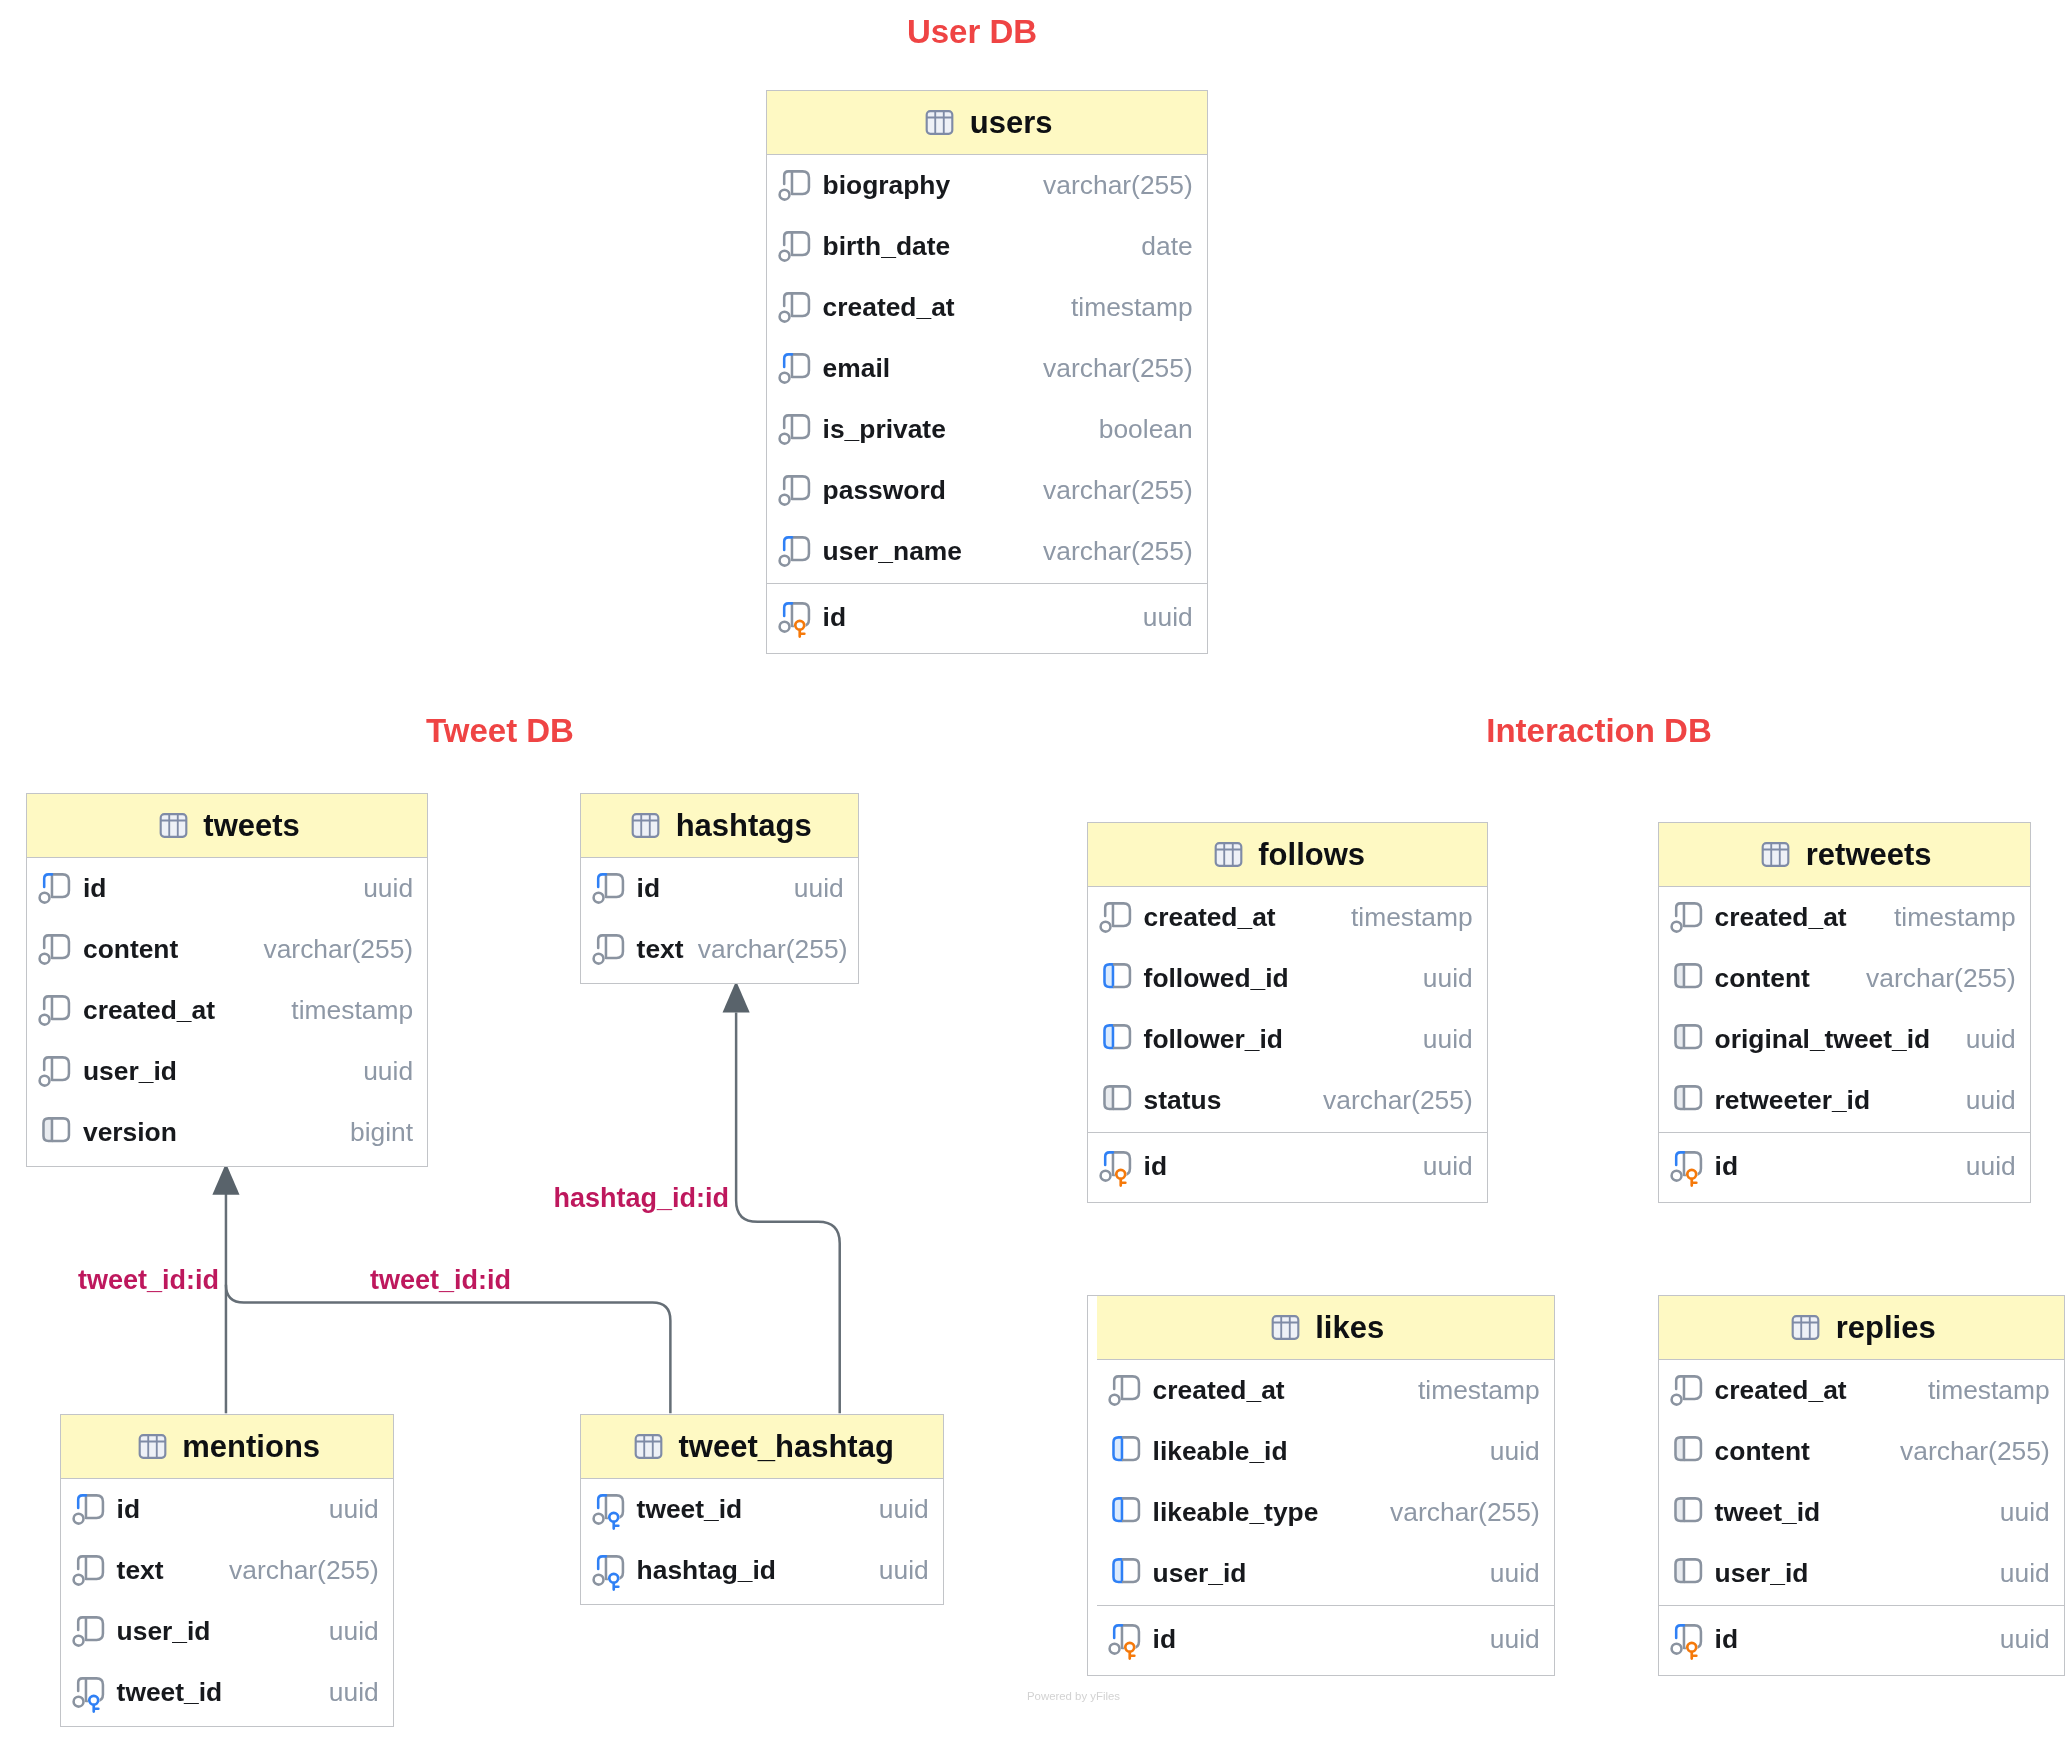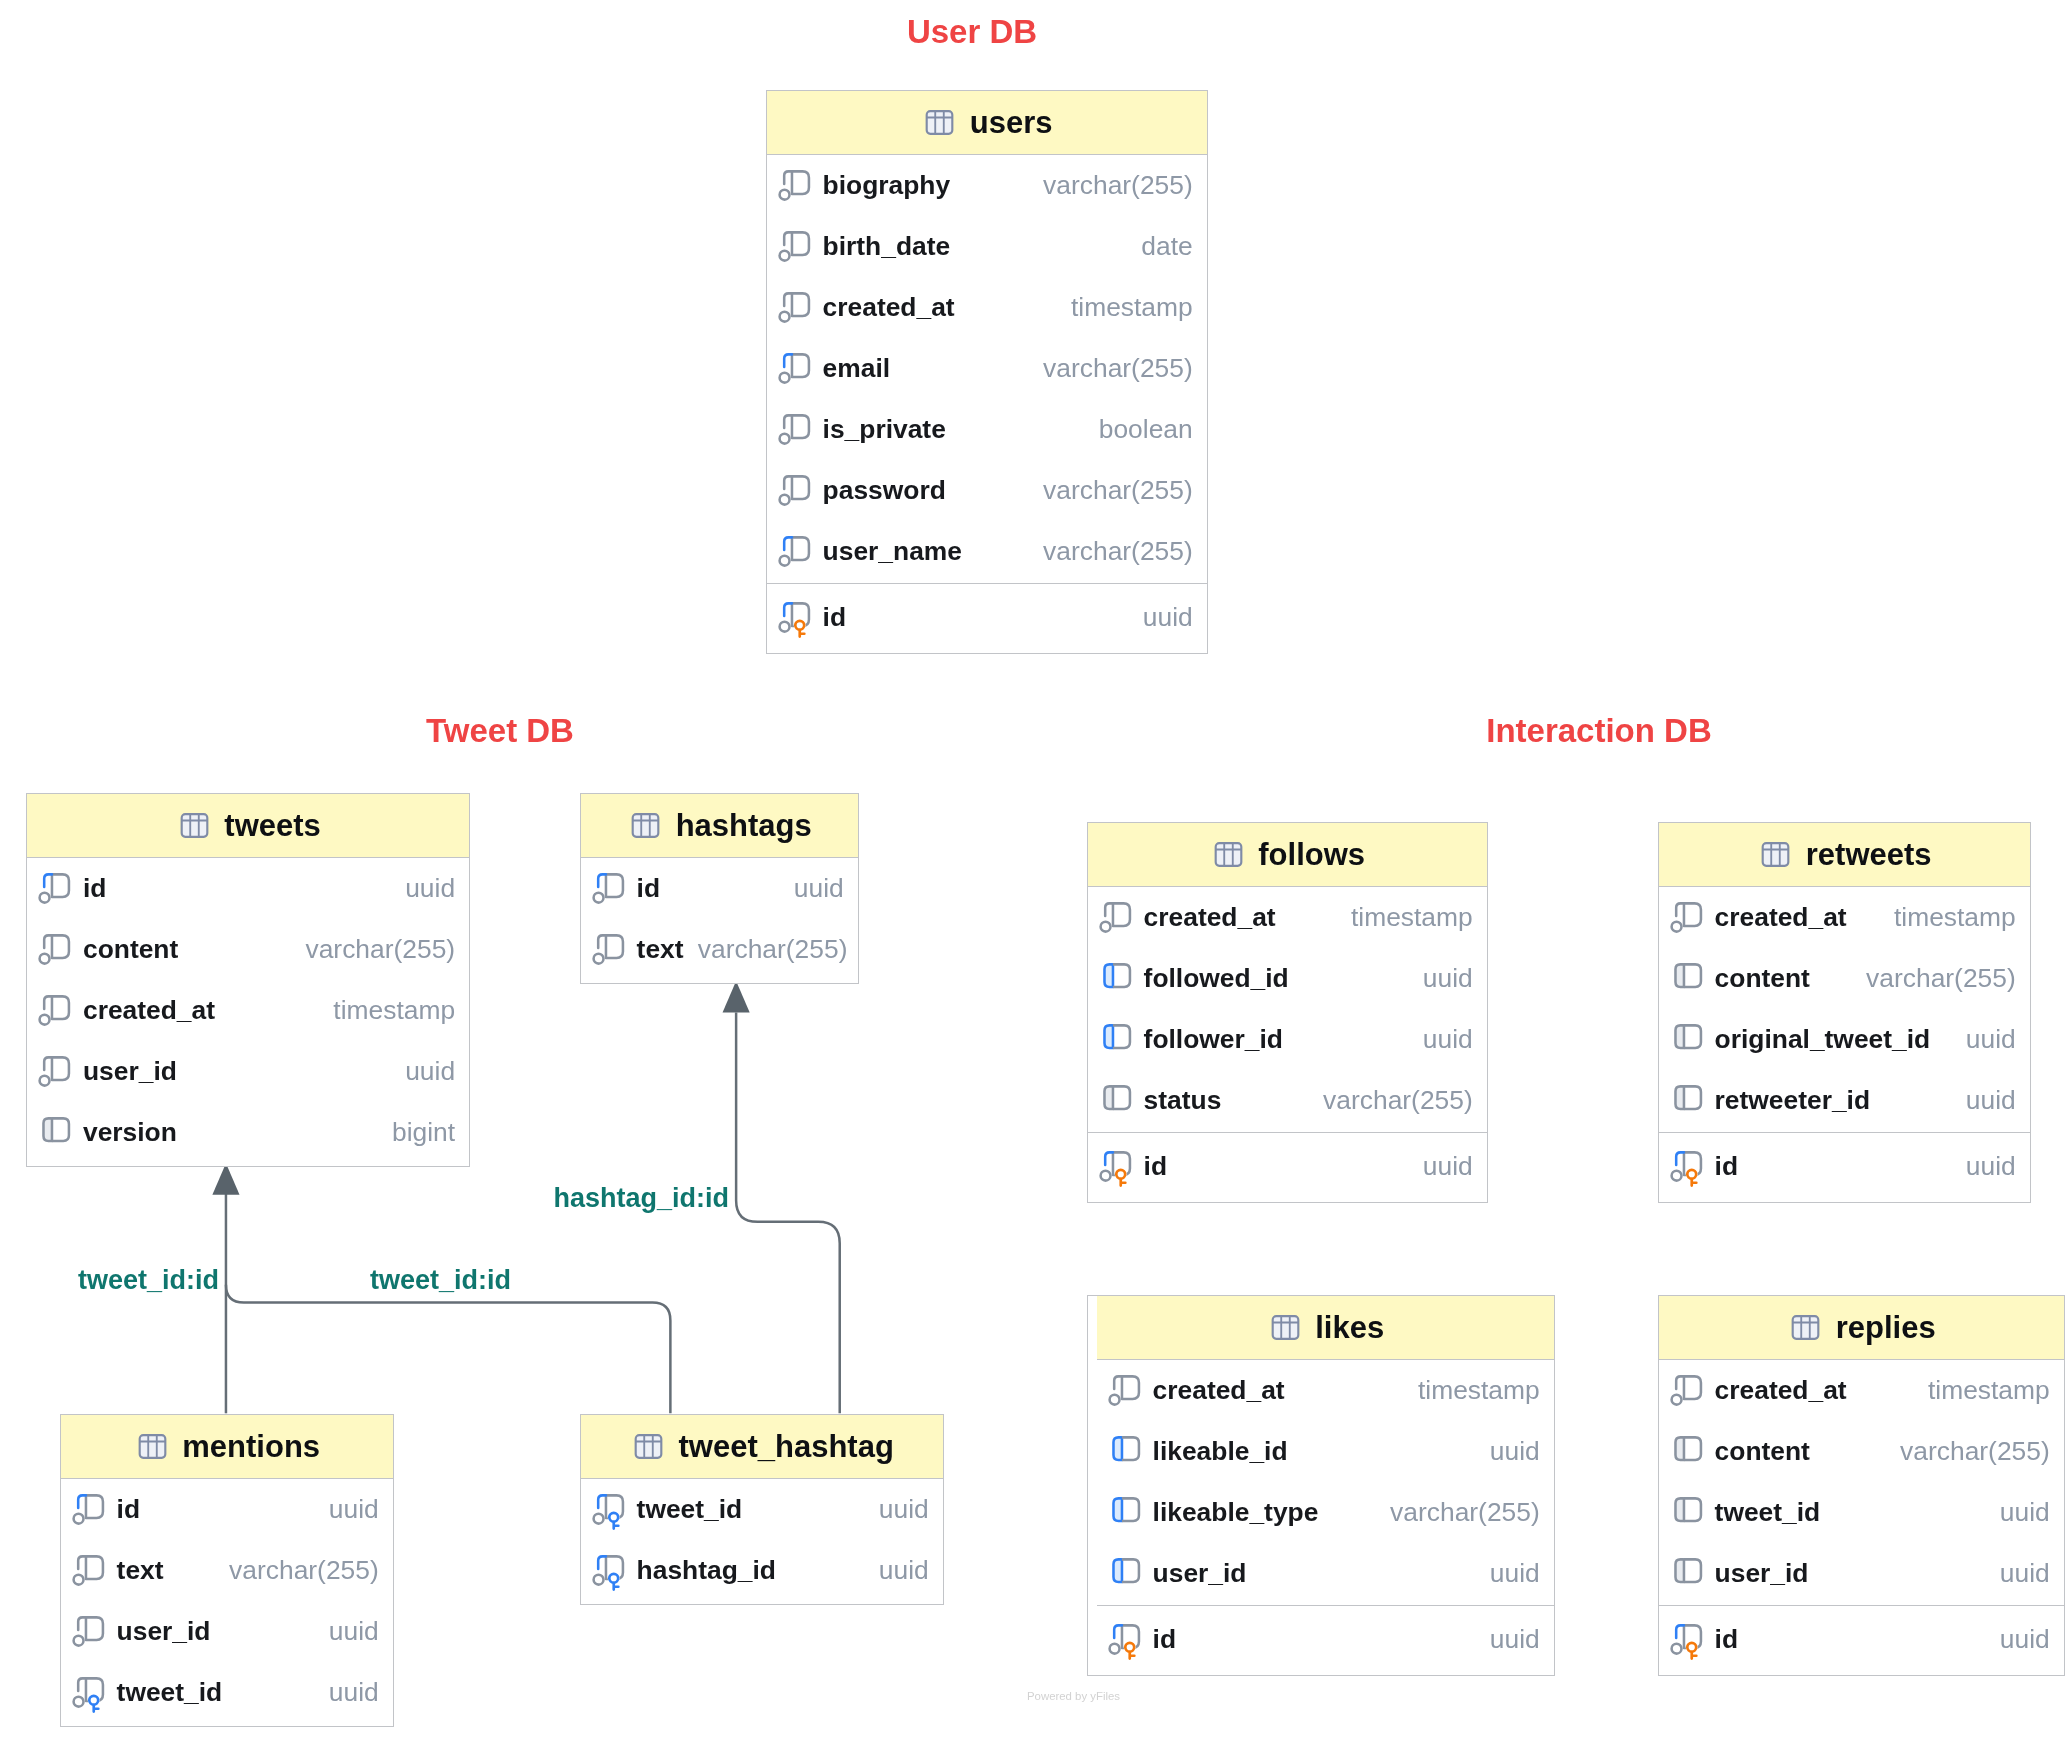--- a/index.html
+++ b/index.html
@@ -12,21 +12,21 @@
   .thead .tname{font-size:31px;font-weight:bold;color:#0e1013;}
   .thead svg{width:37px;height:37px;flex:none;}
   .row{display:flex;align-items:center;height:61px;padding:0 14.3px 0 10px;text-align:center;}
   .row svg{width:37px;height:41px;overflow:visible;flex:none;}
   .fname{font-size:26.4px;font-weight:bold;color:#17191d;margin-left:8.6px;white-space:nowrap;}
   .ftype{font-size:26.4px;color:#8e98a6;margin-left:auto;padding-left:14.3px;white-space:nowrap;}
   .pksec{border-top:1.4px solid #c2c4c8;margin-top:1.4px;}
   .pksec .row{height:66px;}
   .group-title{position:absolute;transform:translateX(-50%);font-size:33px;font-weight:bold;
                color:#ef4444;white-space:nowrap;}
-  .rel-label{position:absolute;font-size:27px;font-weight:600;color:#0f766e;white-space:nowrap;line-height:31px;}
+  .rel-label{position:absolute;font-size:27px;font-weight:600;color:#be185d;white-space:nowrap;line-height:31px;}
   #watermark{position:absolute;font-size:11.4px;color:#d2d2d2;white-space:nowrap;}
 </style>
 </head>
 <body>
 
 <div id="canvas">
   <svg id="relsvg" width="2066" height="1762" viewBox="0 0 2891 2466">
       <path d="M316 1978 L316 1668" fill="none" stroke="#656e76" stroke-width="3.5" stroke-linejoin="round"></path>
       <polygon points="316,1628 297,1672 335,1672" fill="#59636b"></polygon>
       <path d="M938 1978 L938 1848 Q938 1823 913 1823 L341 1823 Q316 1823 316 1798" fill="none" stroke="#656e76" stroke-width="3.5" stroke-linejoin="round"></path>
@@ -117,21 +117,21 @@
               <path d="M32 46.5 V56 M32 52 H38.5" stroke="#fff" stroke-width="9" fill="none" stroke-linecap="round"></path>
            <circle cx="32" cy="40" r="8.5" fill="#fff"></circle>
            <circle cx="32" cy="40" r="6.3" fill="#fff" stroke="#f5790a" stroke-width="3.8"></circle>
            <path d="M32 46.5 V56 M32 52 H38.5" stroke="#f5790a" stroke-width="3.8" fill="none" stroke-linecap="round"></path>
             </svg>
             <span class="fname">id</span>
             <span class="ftype">uuid</span>
           </div>
         </div>
       </div>
-      <div class="table" style="left: 26.4px; top: 793px; width: 444px;">
+      <div class="table" style="left: 26.4px; top: 793px; width: 402px;">
         <div class="thead">
           <svg viewBox="0 0 52 52">
     <rect x="8" y="10" width="36" height="32" rx="5" fill="#eef1f7" stroke="#7f8ba6" stroke-width="3"></rect>
     <path d="M20 10 V42 M32 10 V42 M8 19 H44" stroke="#7f8ba6" stroke-width="2.6" fill="none"></path>
   </svg>
           <span class="tname">tweets</span>
         </div>
         <div class="row">
           <svg viewBox="0 0 52 58">
             <path d="M21 9 H36 Q45 9 45 18 V32 Q45 41 36 41 H21 V9" fill="none" stroke="#8a93a0" stroke-width="3.6" stroke-linejoin="round"></path>

